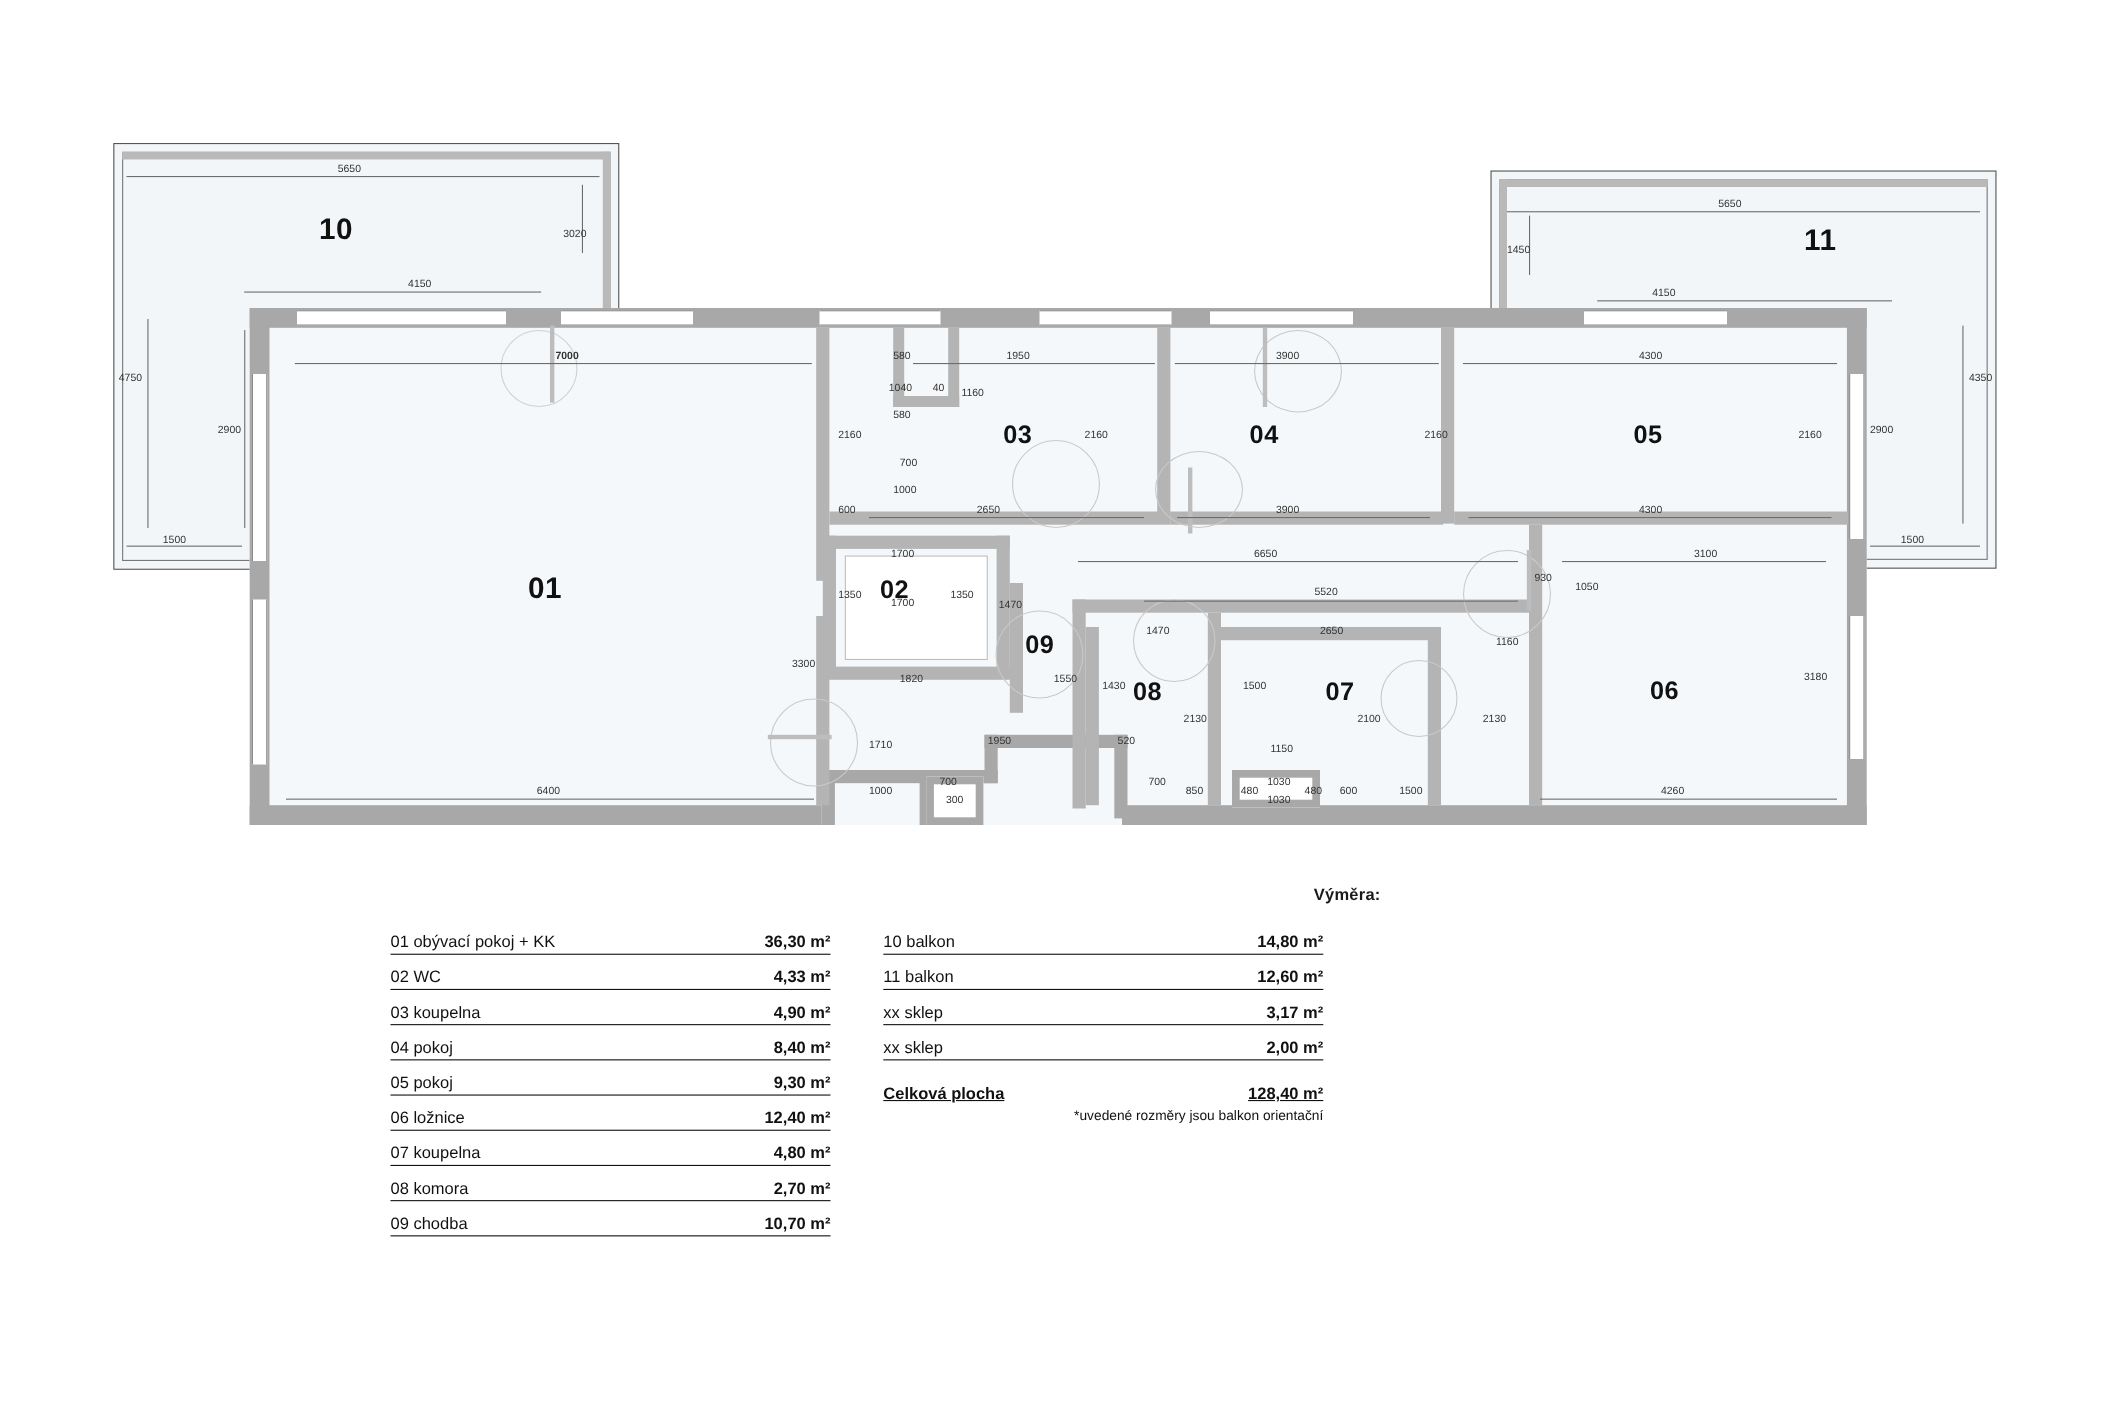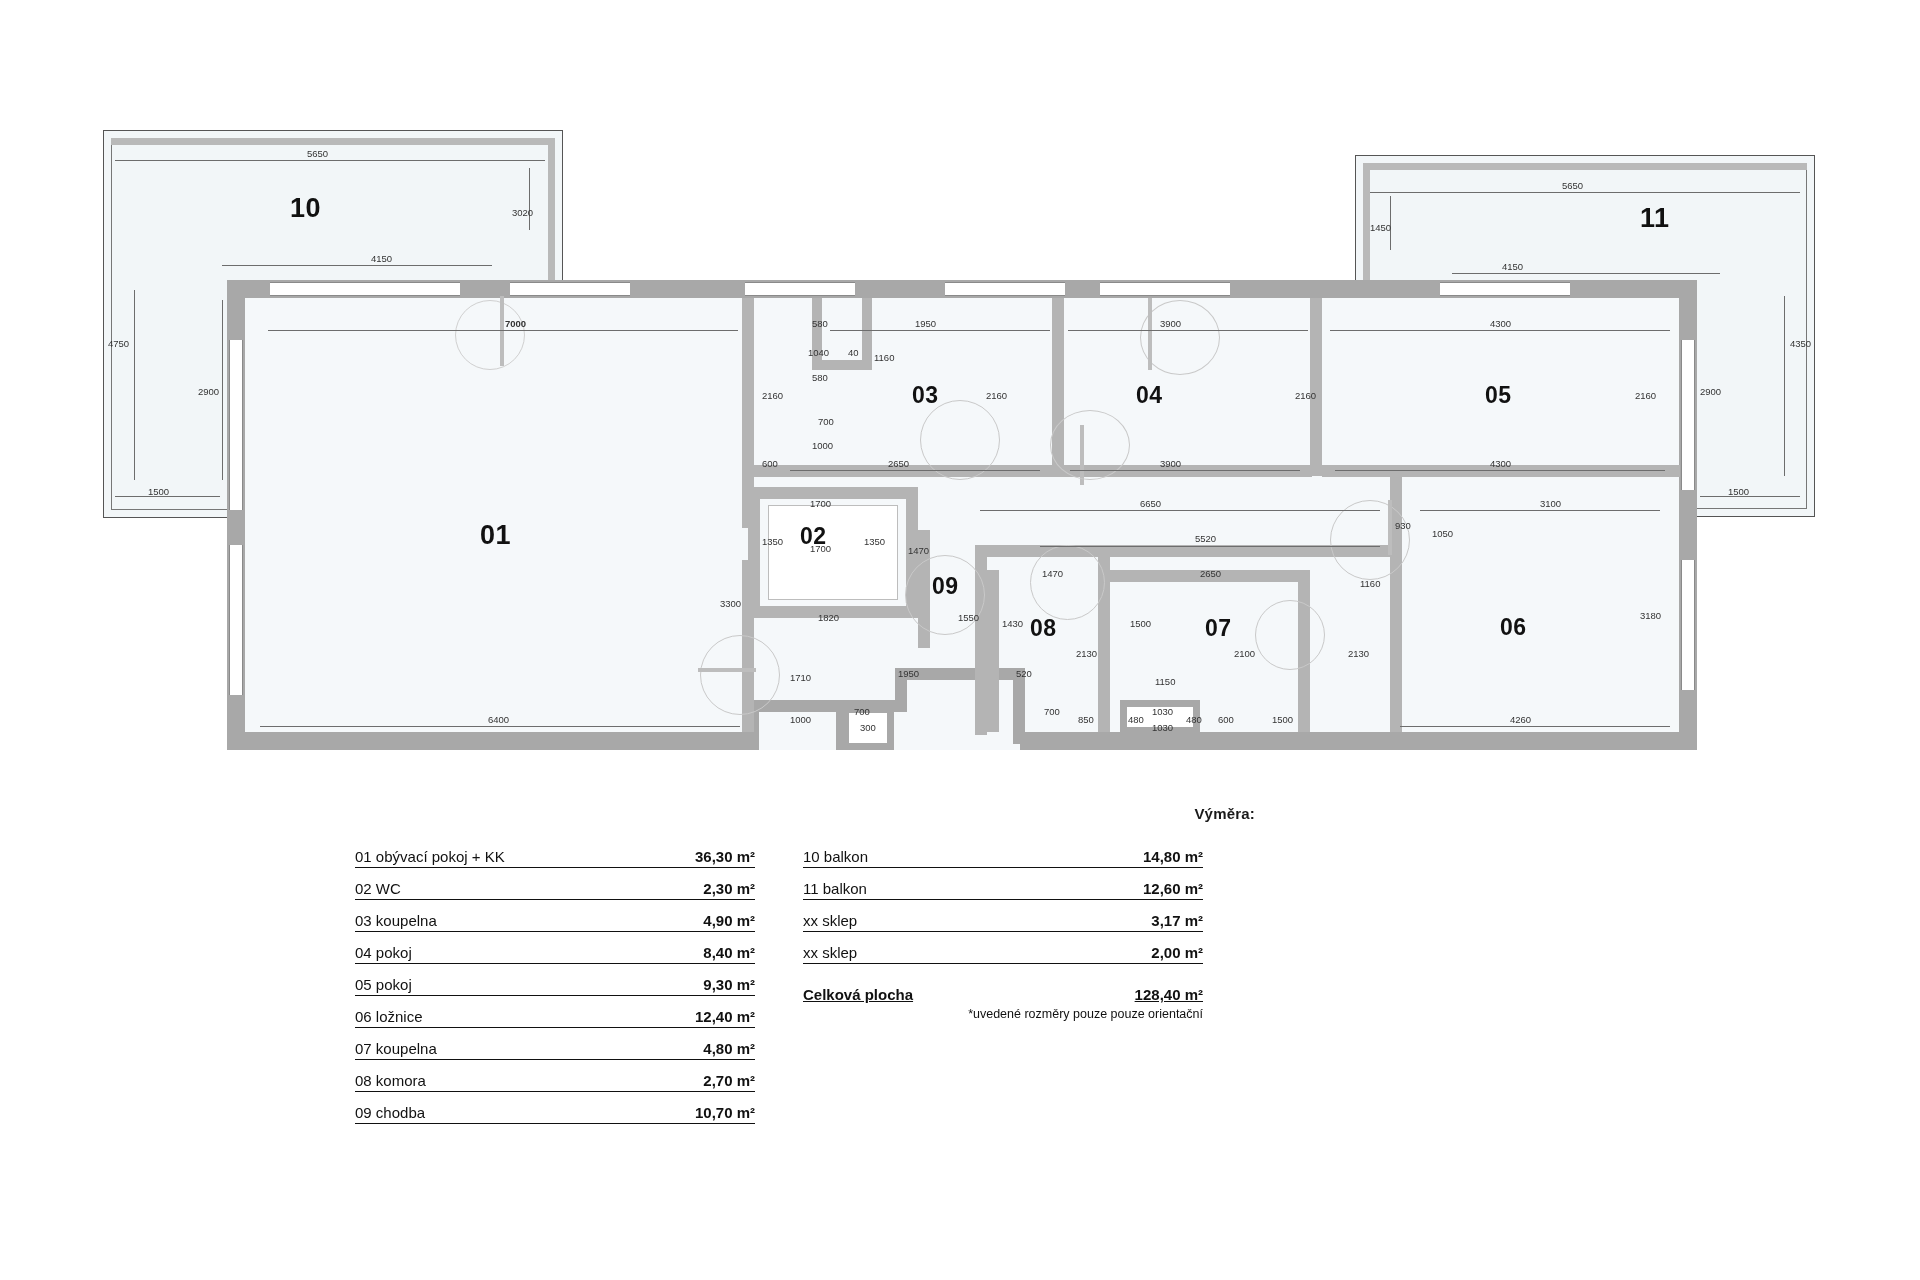--- a/index.html
+++ b/index.html
@@ -352,21 +352,21 @@
 <div id="legend">
   <div class="legend-title">Výměra:</div>
   <div class="legend-cols">
     <div class="legend-col">
       <div class="legend-row">
         <span class="lbl">01 obývací pokoj + KK</span>
         <span class="val">36,30 m²</span>
       </div>
       <div class="legend-row">
         <span class="lbl">02 WC</span>
-        <span class="val">2,30 m²</span>
+        <span class="val">4,33 m²</span>
       </div>
       <div class="legend-row">
         <span class="lbl">03 koupelna</span>
         <span class="val">4,90 m²</span>
       </div>
       <div class="legend-row">
         <span class="lbl">04 pokoj</span>
         <span class="val">8,40 m²</span>
       </div>
       <div class="legend-row">
@@ -404,16 +404,16 @@
         <span class="val">3,17 m²</span>
       </div>
       <div class="legend-row">
         <span class="lbl">xx sklep</span>
         <span class="val">2,00 m²</span>
       </div>
       <div class="legend-row total">
         <span class="lbl">Celková plocha</span>
         <span class="val">128,40 m²</span>
       </div>
-      <div class="legend-note">*uvedené rozměry pouze pouze orientační</div>
+      <div class="legend-note">*uvedené rozměry jsou balkon orientační</div>
     </div>
   </div>
 </div>
 
 </body></html>

